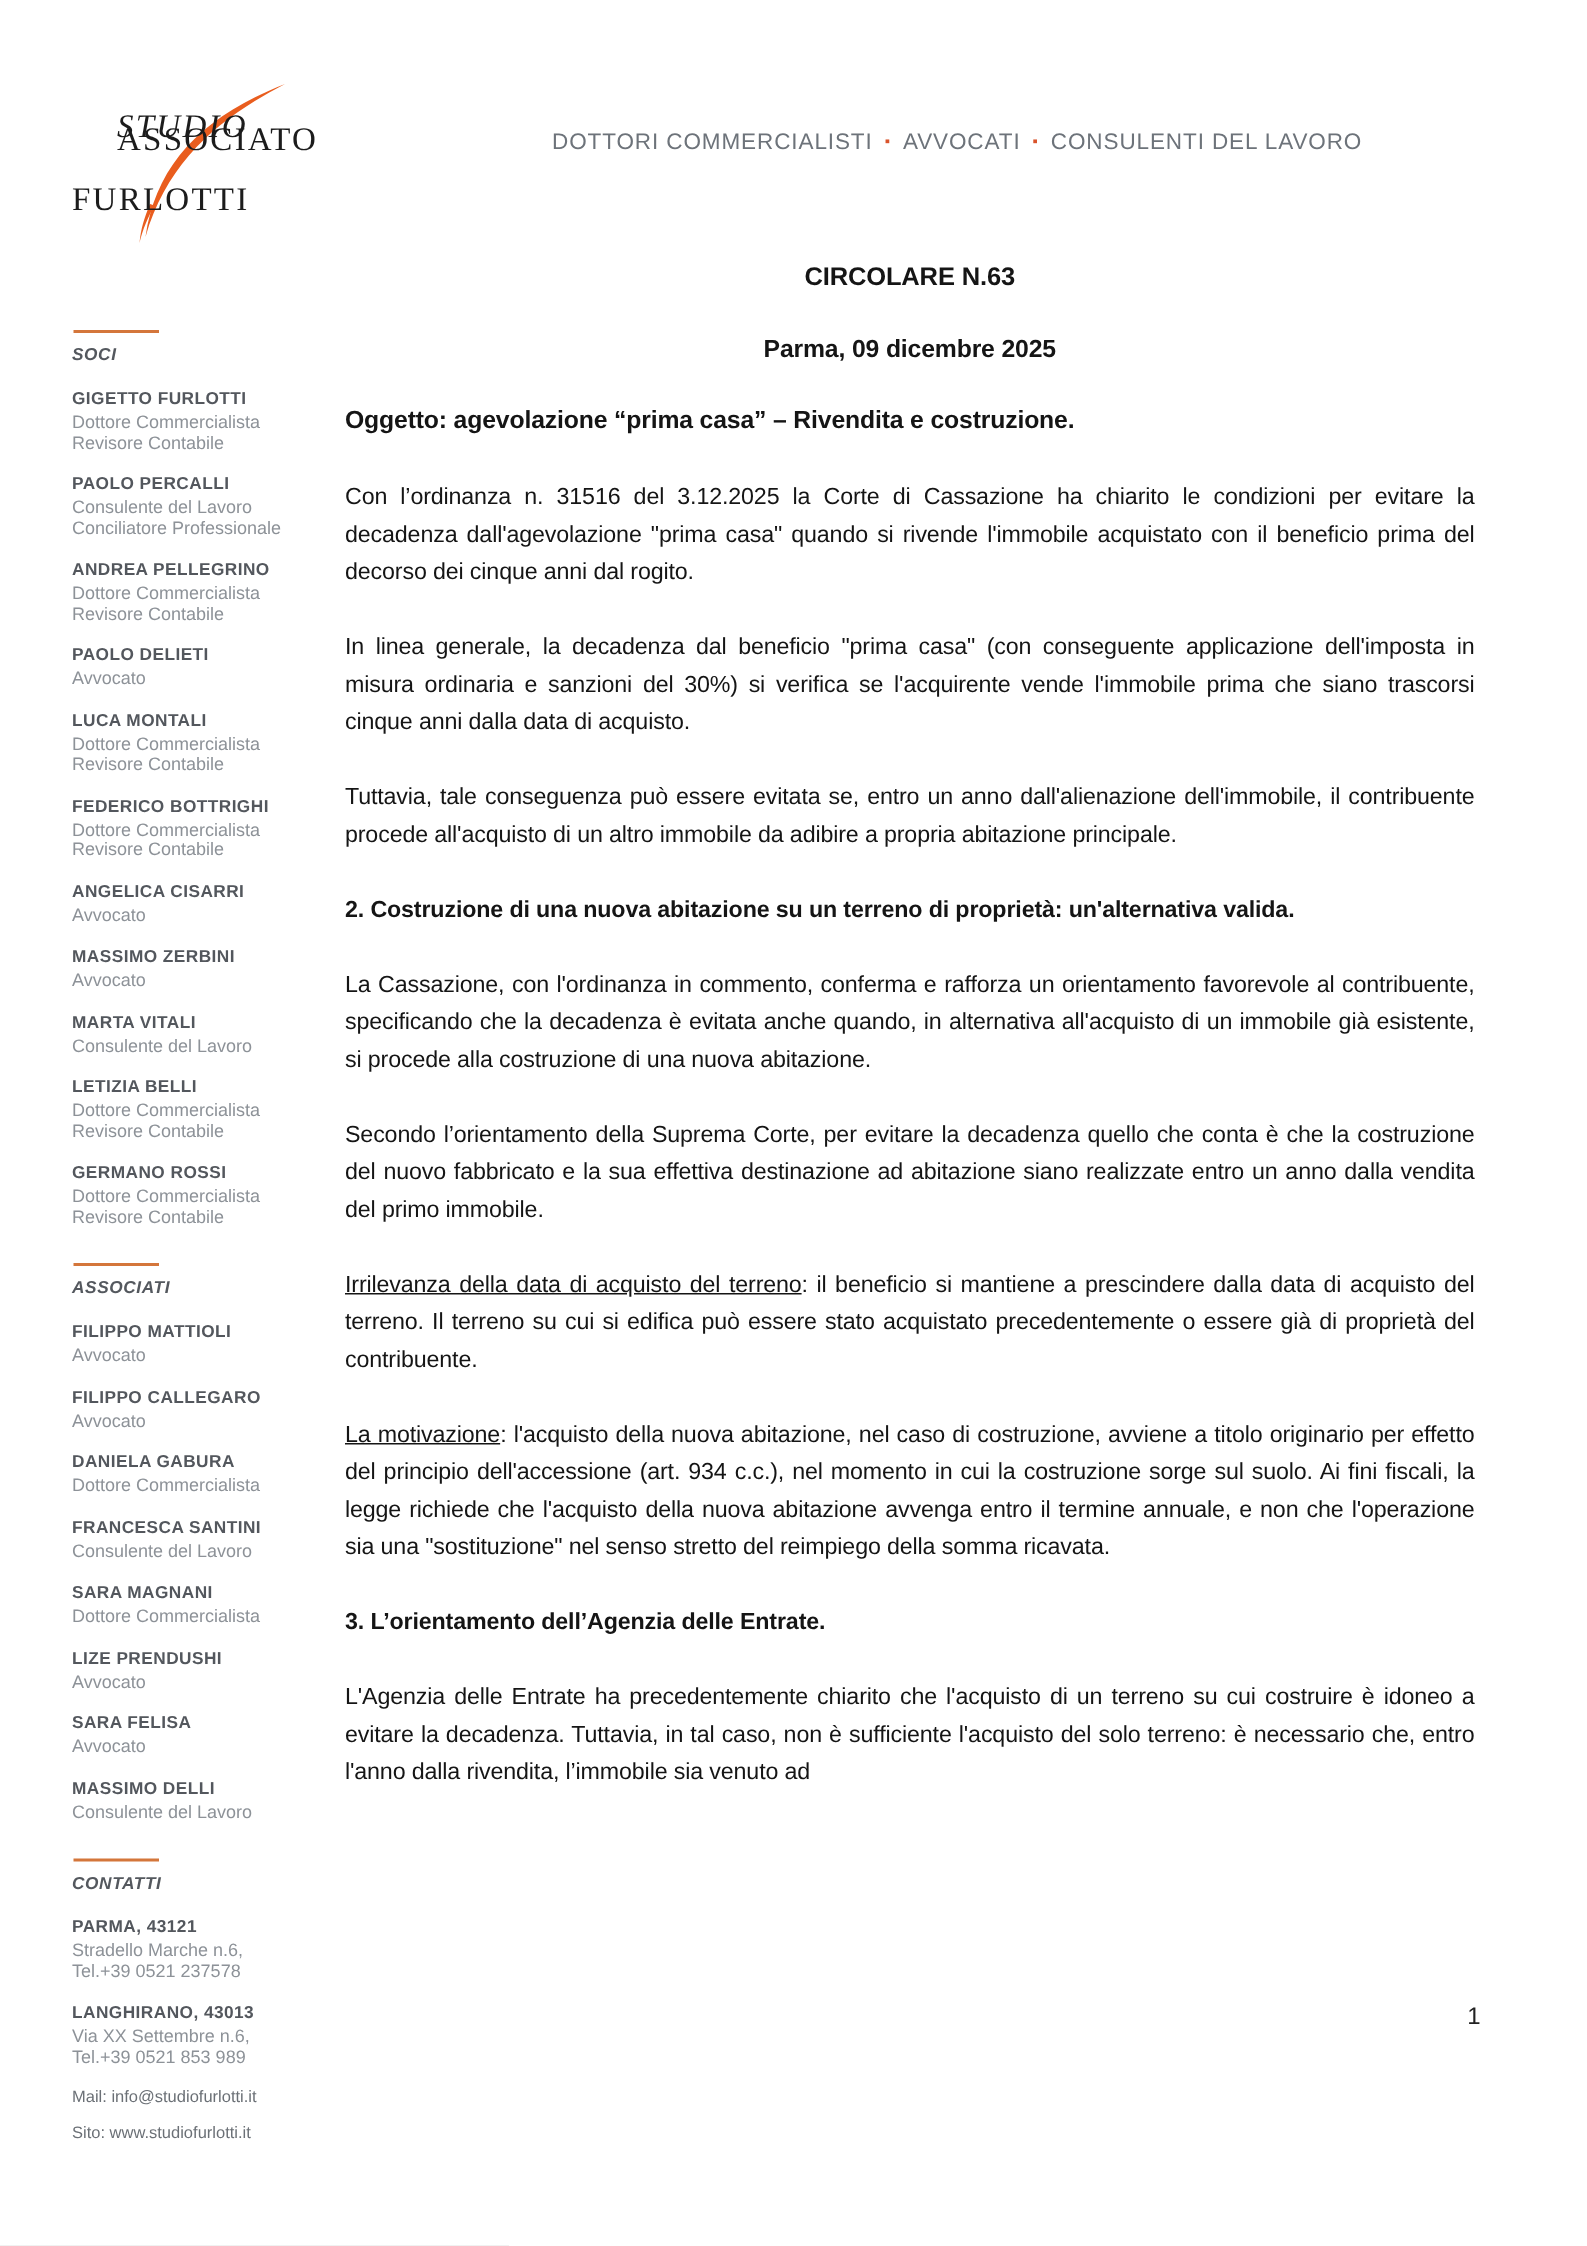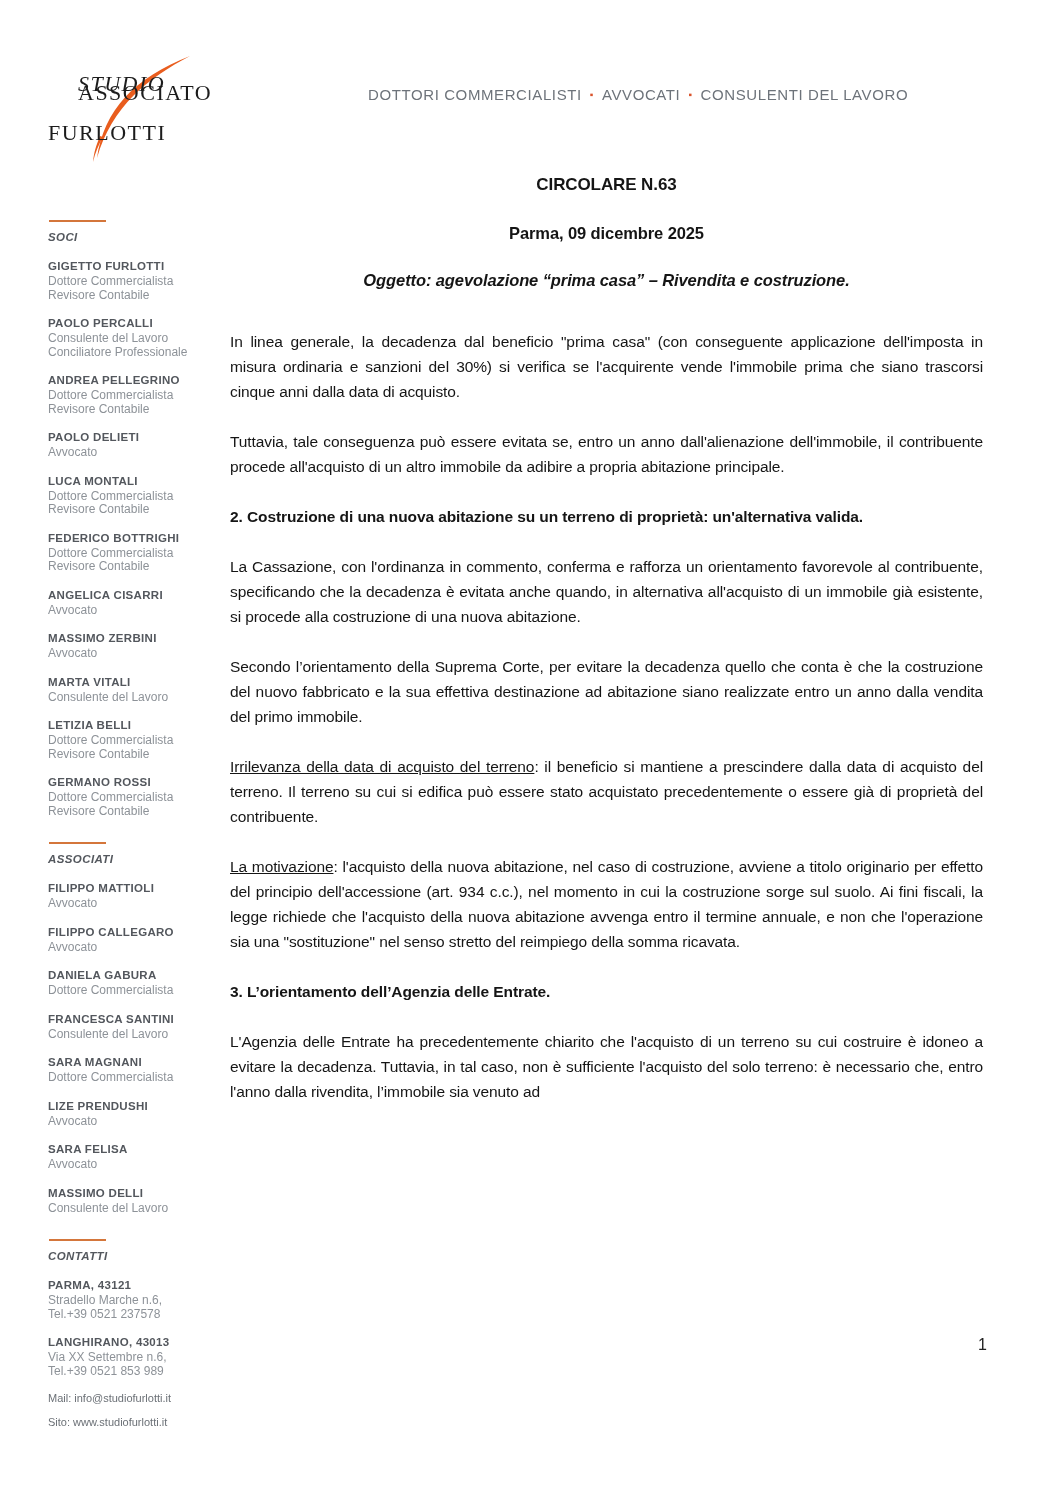--- a/index.html
+++ b/index.html
@@ -46,21 +46,21 @@
   .side-footer { margin-top:12px; }
 
   
   .content {
     position:absolute; left:230px; top:172px; width:753px;
     font-size:15.5px; line-height:25px; color:#151515;
     letter-spacing:-0.1px; text-align:justify;
   }
   .circolare  { text-align:center; font-weight:bold; font-size:17px;  margin-bottom:24px; }
   .dateline   { text-align:center; font-weight:bold; font-size:16.5px; margin-bottom:22px; }
-  .subject    { text-align:center;  font-weight:bold; font-size:16.5px; margin-bottom:36px;font-style:italic; }
+  .subject    { text-align:left;  font-weight:bold; font-size:16.5px; margin-bottom:26px; }
   .block-paragraph { margin-bottom:25px; }
   .block-heading   { margin-bottom:25px; font-weight:bold; text-align:left; }
   .lead { text-decoration:underline; }
   .pagenum {
     position:absolute; left:230px; top:1336px; width:757px;
     text-align:right; font-size:16px; color:#222;
   }
 </style>
 </head>
 <body>
@@ -189,20 +189,21 @@
           <div class="side-footer-line">Sito: www.studiofurlotti.it</div>
         </div>
       </div>
     </aside>
 
   <main class="content">
     <div class="circolare">CIRCOLARE N.63</div>
     <div class="dateline">Parma, 09 dicembre 2025</div>
     <div class="subject">Oggetto: agevolazione “prima casa” – Rivendita e costruzione.</div>
     <div id="body-blocks">
+        <div class="block-paragraph">Con l’ordinanza n. 31516 del 3.12.2025 la Corte di Cassazione ha chiarito le condizioni per evitare la decadenza dall'agevolazione "prima casa" quando si rivende l'immobile acquistato con il beneficio prima del decorso dei cinque anni dal rogito.</div>
         <div class="block-paragraph">In linea generale, la decadenza dal beneficio "prima casa" (con conseguente applicazione dell'imposta in misura ordinaria e sanzioni del 30%) si verifica se l'acquirente vende l'immobile prima che siano trascorsi cinque anni dalla data di acquisto.</div>
         <div class="block-paragraph">Tuttavia, tale conseguenza può essere evitata se, entro un anno dall'alienazione dell'immobile, il contribuente procede all'acquisto di un altro immobile da adibire a propria abitazione principale.</div>
         <div class="block-heading">2. Costruzione di una nuova abitazione su un terreno di proprietà: un'alternativa valida.</div>
         <div class="block-paragraph">La Cassazione, con l'ordinanza in commento, conferma e rafforza un orientamento favorevole al contribuente, specificando che la decadenza è evitata anche quando, in alternativa all'acquisto di un immobile già esistente, si procede alla costruzione di una nuova abitazione.</div>
         <div class="block-paragraph">Secondo l’orientamento della Suprema Corte, per evitare la decadenza quello che conta è che la costruzione del nuovo fabbricato e la sua effettiva destinazione ad abitazione siano realizzate entro un anno dalla vendita del primo immobile.</div>
         <div class="block-paragraph"><span class="lead">Irrilevanza della data di acquisto del terreno</span>: il beneficio si mantiene a prescindere dalla data di acquisto del terreno. Il terreno su cui si edifica può essere stato acquistato precedentemente o essere già di proprietà del contribuente.</div>
         <div class="block-paragraph"><span class="lead">La motivazione</span>: l'acquisto della nuova abitazione, nel caso di costruzione, avviene a titolo originario per effetto del principio dell'accessione (art. 934 c.c.), nel momento in cui la costruzione sorge sul suolo. Ai fini fiscali, la legge richiede che l'acquisto della nuova abitazione avvenga entro il termine annuale, e non che l'operazione sia una "sostituzione" nel senso stretto del reimpiego della somma ricavata.</div>
         <div class="block-heading">3. L’orientamento dell’Agenzia delle Entrate.</div>
         <div class="block-paragraph">L'Agenzia delle Entrate ha precedentemente chiarito che l'acquisto di un terreno su cui costruire è idoneo a evitare la decadenza. Tuttavia, in tal caso, non è sufficiente l'acquisto del solo terreno: è necessario che, entro l'anno dalla rivendita, l’immobile sia venuto ad</div>
       </div>

